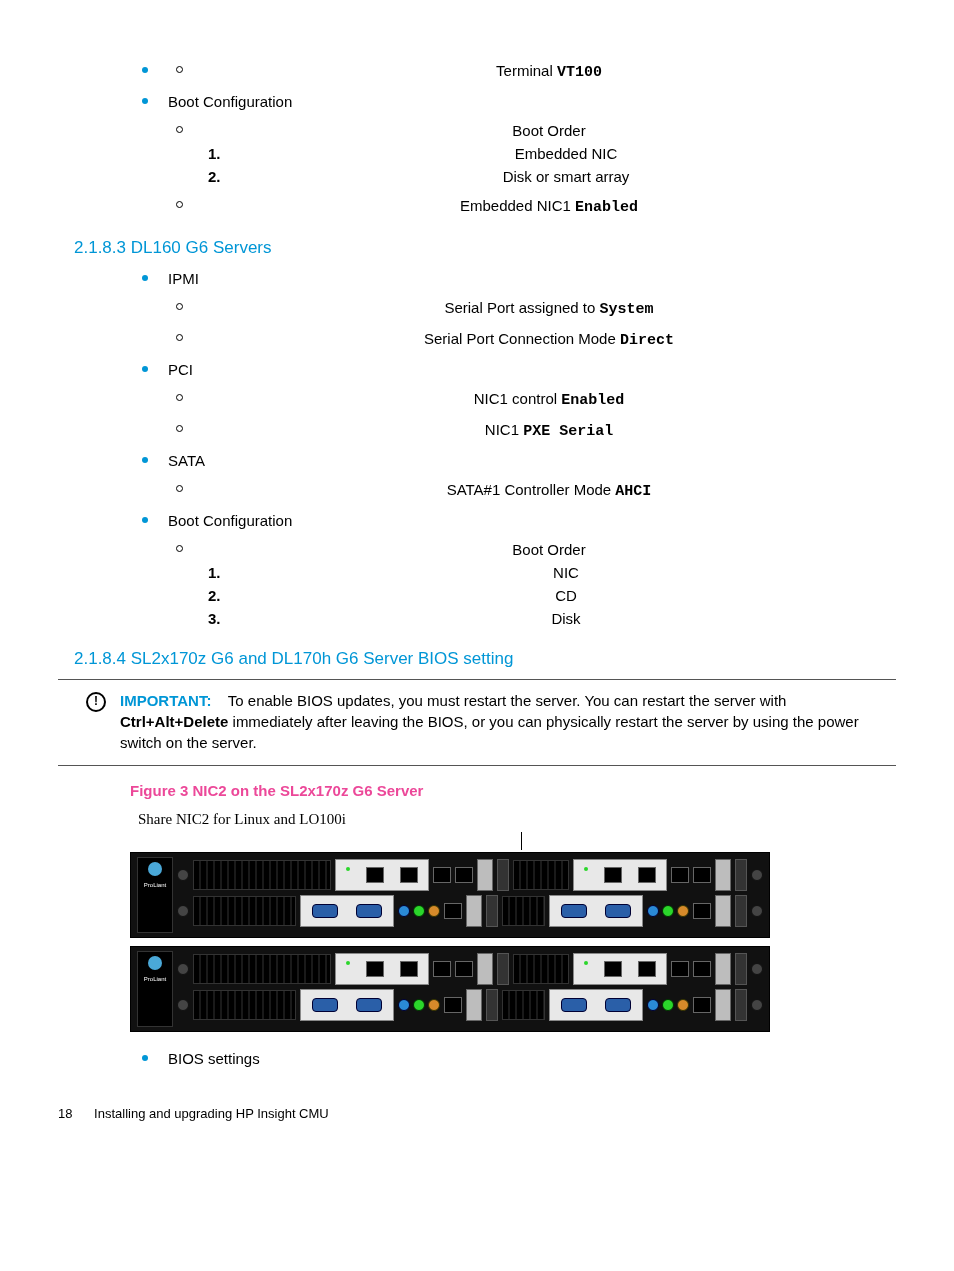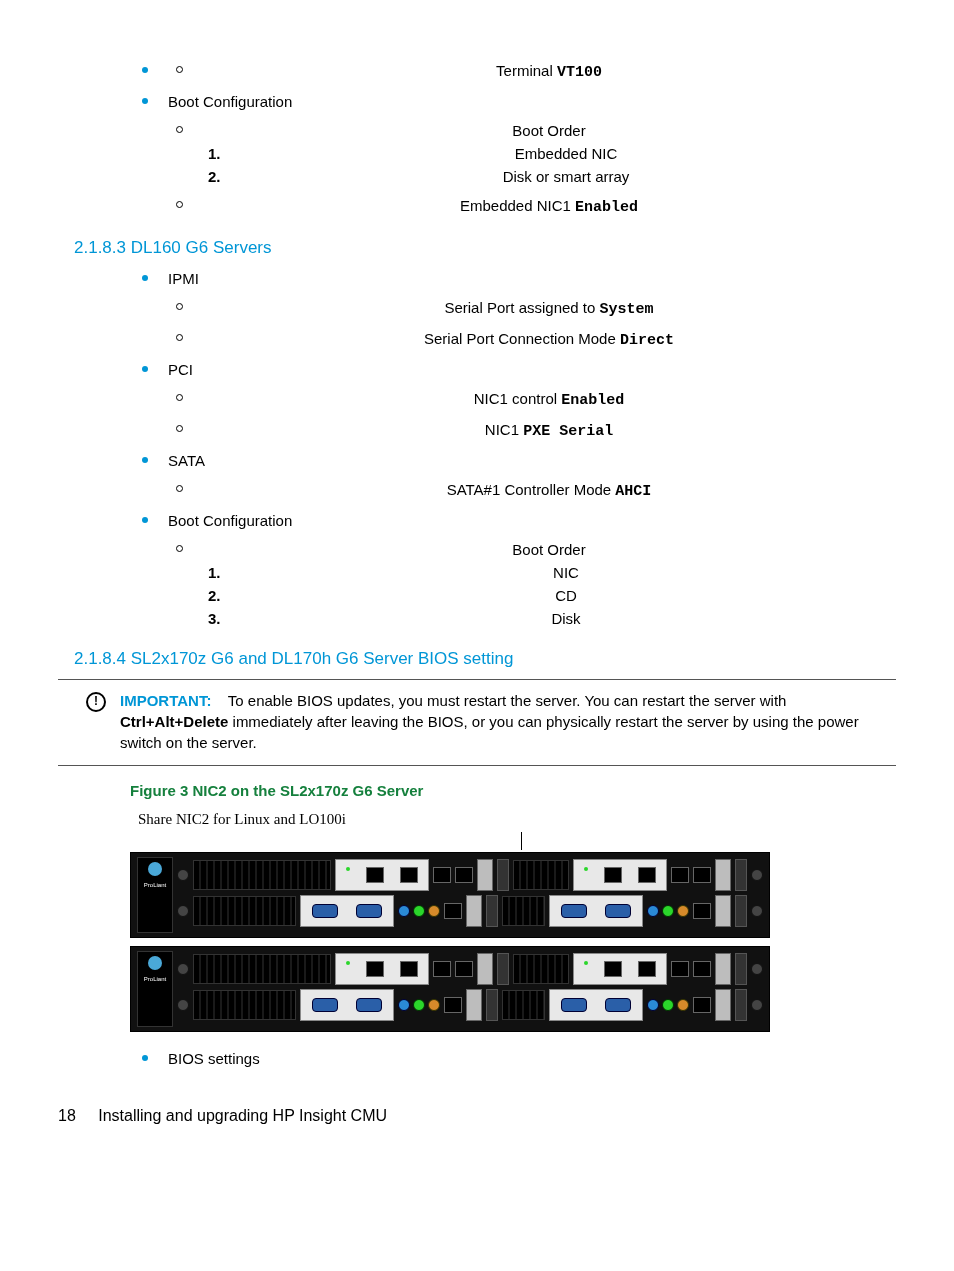--- a/index.html
+++ b/index.html
@@ -37,21 +37,21 @@
     margin: 6px 0 14px 0; padding: 10px 4px 12px 4px;
     display: flex; align-items: flex-start; gap: 14px;
   }
   .important-icon {
     width: 16px; height: 16px; border: 2px solid #000; border-radius: 50%;
     display: flex; align-items: center; justify-content: center;
     font-weight: bold; font-size: 12px; flex: 0 0 auto; margin-left: 24px; margin-top: 2px;
   }
   .important-text { flex: 1; }
   .important-label { color: #0096d6; font-weight: bold; }
-  .figure-title { color: #15803d; font-weight: bold; margin: 8px 0 8px 72px; font-size: 15px; }
+  .figure-title { color: #ec4899; font-weight: bold; margin: 8px 0 8px 72px; font-size: 15px; }
   .figure-box { margin: 0 0 16px 72px; }
   .figure-caption { font-family: "Times New Roman", serif; font-size: 15px; text-align: left; margin-bottom: 2px; position: relative; left: 8px;}
   .pointer-line { width: 1px; height: 18px; background: #000; margin: 0 auto 2px auto; position: relative; left: 8px;}
   .chassis {
     width: 640px; background: #111; border: 1px solid #000;
     position: relative; box-sizing: border-box; padding: 4px 6px;
     margin-bottom: 8px;
   }
   .row { display: flex; align-items: center; height: 36px; gap: 4px; }
   .hp-logo { width:34px; height:70px; background:#000; border:1px solid #333; display:flex; flex-direction:column; align-items:center; justify-content:flex-start; padding-top:4px; color:#fff; font-size:8px;}
@@ -61,21 +61,21 @@
   .vga { width:24px; height:12px; background:#2a5fa8; border-radius:4px; border:1px solid #003;}
   .port { width:16px; height:14px; background:#000; border:1px solid #666;}
   .greenled{width:4px;height:4px;background:#2bd62b;border-radius:50%;position:relative;top:-6px;}
   .pcib { width:14px; height:30px; background:#bdbdbd; border:1px solid #666;}
   .btns { display:flex; gap:3px; align-items:center;}
   .btn-blue{width:10px;height:10px;border-radius:50%;background:#2a8ad6;border:1px solid #003;}
   .btn-green{width:10px;height:10px;border-radius:50%;background:#2bd62b;border:1px solid #030;}
   .btn-amber{width:10px;height:10px;border-radius:50%;background:#d68a2a;border:1px solid #330;}
   .slot {width:10px;height:30px;background:#333;border:1px solid #555;}
   .screw{width:10px;height:10px;border-radius:50%;background:#444;border:1px solid #111;}
-  .footer { position: relative; margin-top: 36px; font-size: 16px; }
+  .footer { position: relative; margin-top: 36px; font-size: 13px; }
   .page-num { margin-right: 18px; }
 </style>
 </head>
 <body>
 
 <ul class="disc" style="margin-top:0;">
   <li style="list-style:none;margin-left:76px;padding-left:34px;">
     <ul class="circ" style="margin-top:0;">
       <li>
         <span>Terminal </span><span class="mono">VT100</span>

